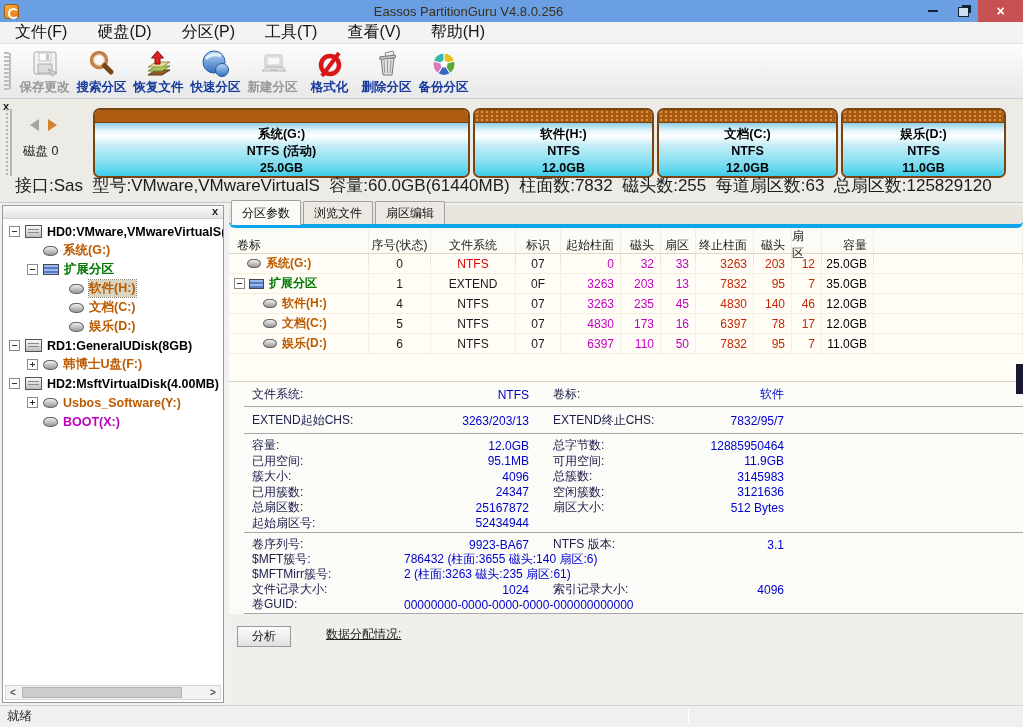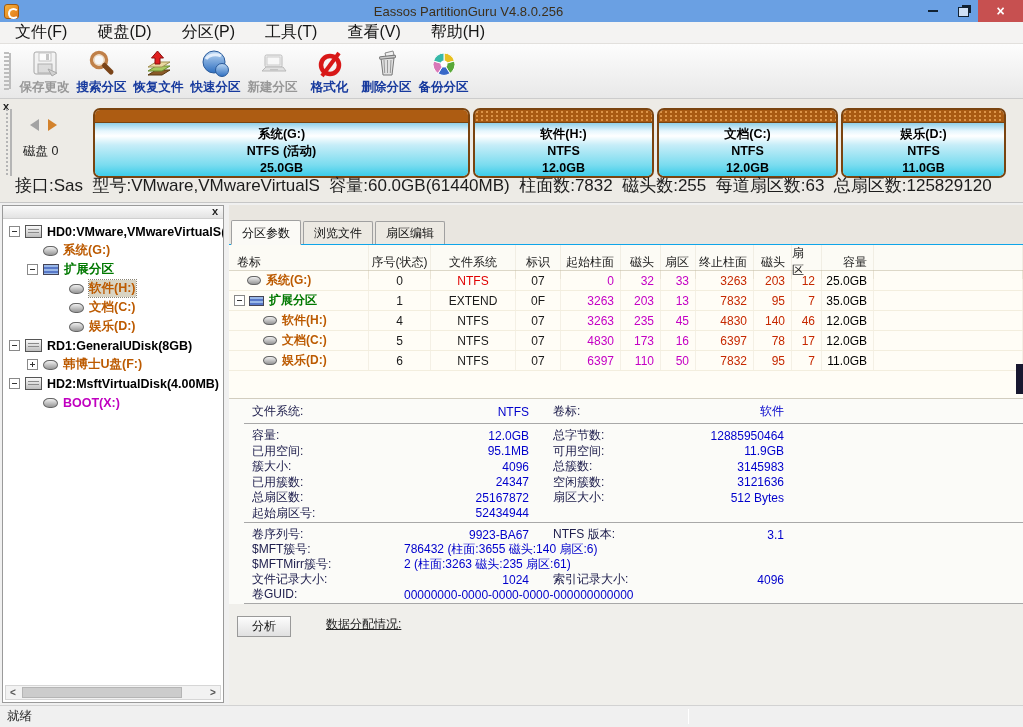--- a/index.html
+++ b/index.html
@@ -72,21 +72,21 @@
   .tic.ext { width:16px; height:11px; border:1px solid #445; background:repeating-linear-gradient(180deg,#9ab8e8 0 2px,#5878c8 2px 4px); }
   .tlabel.black { color:#000; } .tlabel.orange { color:#bc5a00; } .tlabel.green { color:#007800; }
   .tlabel.blue { color:#0000d0; } .tlabel.magenta { color:#c000c0; }
   .titem.selected .tlabel { background:#d9d4c3; outline:1px dotted #8a8475; }
   .tree-hscroll { position:absolute; left:2px; right:2px; bottom:2px; height:15px; background:#f2f2f2; border:1px solid #d6d6d6; display:flex; align-items:center; }
   .hs-arrow { width:14px; text-align:center; font-size:10px; color:#555; font-weight:bold; flex:none; }
   .hs-thumb { height:11px; background:#cccccc; border:1px solid #b5b5b5; flex:none; width:160px; margin-left:2px; }
   .splitter { position:absolute; left:226px; top:0; bottom:0; width:3px; }
   
   .right-panel { position:absolute; left:229px; top:2px; right:0; bottom:0; background:#f0efeb; }
-  .tabs { height:40px; background:#e9e6e0; border-bottom:1px solid #0ea5e9; display:flex; align-items:flex-end; padding:2px 0 0 2px; }
+  .tabs { height:23px; background:#e9e6e0; border-bottom:4px solid #0ea5e9; display:flex; align-items:flex-end; padding:2px 0 0 2px;border-radius:6px; }
   .tab { padding:3px 10px 2px 10px; font-size:12px; border:1px solid #a0a0a0; border-bottom:none; background:#ece9e2;
     margin-right:2px; border-radius:2px 2px 0 0; color:#111; }
   .tab.active { background:#fbfaf6; padding-top:4px; margin-bottom:-1px; border-bottom:1px solid #fbfaf6; }
   .ptable { background:#fffdf6; }
   .thead, .prow { display:grid; grid-template-columns:140px 62px 85px 45px 60px 40px 35px 58px 38px 30px 52px 1fr; align-items:center; }
   .thead { height:26px; background:#fcfbf5; border-bottom:1px solid #ddd8c8; color:#222; }
   .thead span, .prow span { border-right:1px solid rgba(150,130,80,0.10); height:100%; display:flex; align-items:center; }
   .h-left { padding-left:8px; } .h-center { justify-content:center; } .h-right { justify-content:flex-end; padding-right:6px; }
   .prow { height:20px; border-bottom:1px solid #f3eede; }
   .prow .cname { padding-left:18px; }
@@ -342,20 +342,25 @@
         <span class="exp plus"></span>
         <span class="tic part"></span>
         <span class="tlabel orange">韩博士U盘(F:)</span>
       </div>
       <div class="titem lvl0">
         <span class="exp"></span>
         <span class="tic disk"></span>
         <span class="tlabel black">HD2:MsftVirtualDisk(4.00MB)</span>
       </div>
       <div class="titem lvl1">
+        <span class="exp plus"></span>
+        <span class="tic part"></span>
+        <span class="tlabel orange">Usbos_Software(Y:)</span>
+      </div>
+      <div class="titem lvl1">
         <span class="exp hidden"></span>
         <span class="tic part"></span>
         <span class="tlabel magenta">BOOT(X:)</span>
       </div>
     </div>
     <div class="tree-hscroll">
       <span class="hs-arrow">&lt;</span>
       <span class="hs-thumb"></span>
       <span class="hs-arrow" style="margin-left:auto">&gt;</span>
     </div>
@@ -483,20 +488,29 @@
     <div class="details">
       <div class="dsec dsec1">
 
           <div class="drow">
             <span class="dl dl1">文件系统:</span>
             <span class="dv dv1">NTFS</span>
             <span class="dl dl2">卷标:</span>
             <span class="dv dv2">软件</span>
           </div>
         </div>
+      <div class="dsec dsec2">
+
+          <div class="drow">
+            <span class="dl dl1">EXTEND起始CHS:</span>
+            <span class="dv dv1">3263/203/13</span>
+            <span class="dl dl2">EXTEND终止CHS:</span>
+            <span class="dv dv2">7832/95/7</span>
+          </div>
+        </div>
       <div class="dsec dsec3">
 
           <div class="drow">
             <span class="dl dl1">容量:</span>
             <span class="dv dv1">12.0GB</span>
             <span class="dl dl2">总字节数:</span>
             <span class="dv dv2">12885950464</span>
           </div>
 
           <div class="drow">

